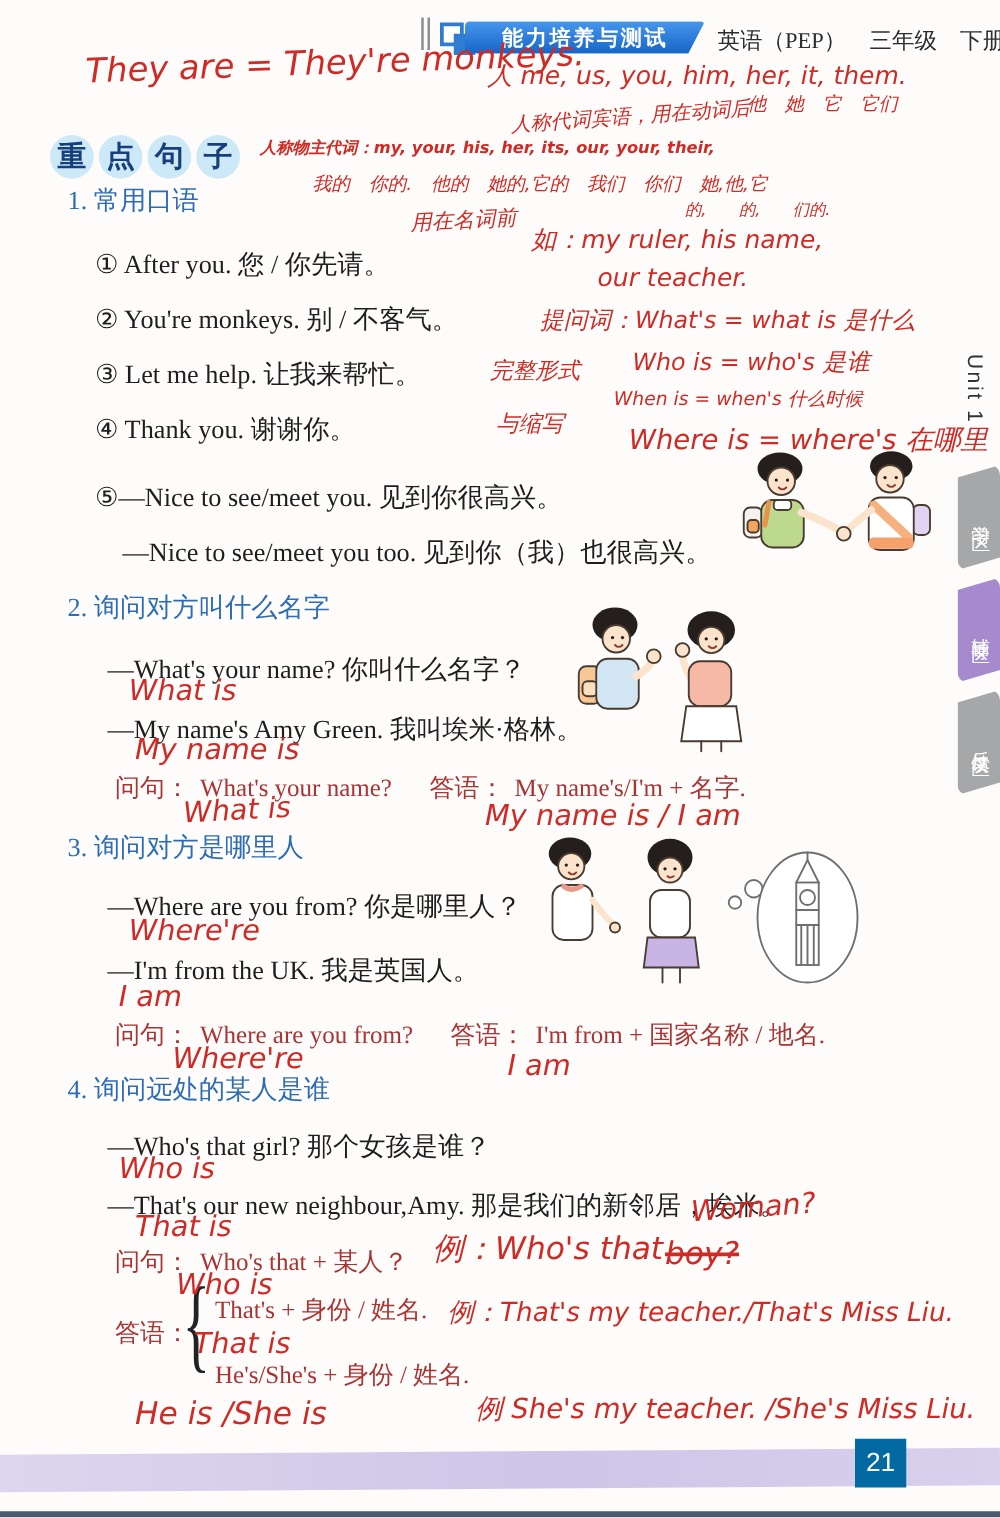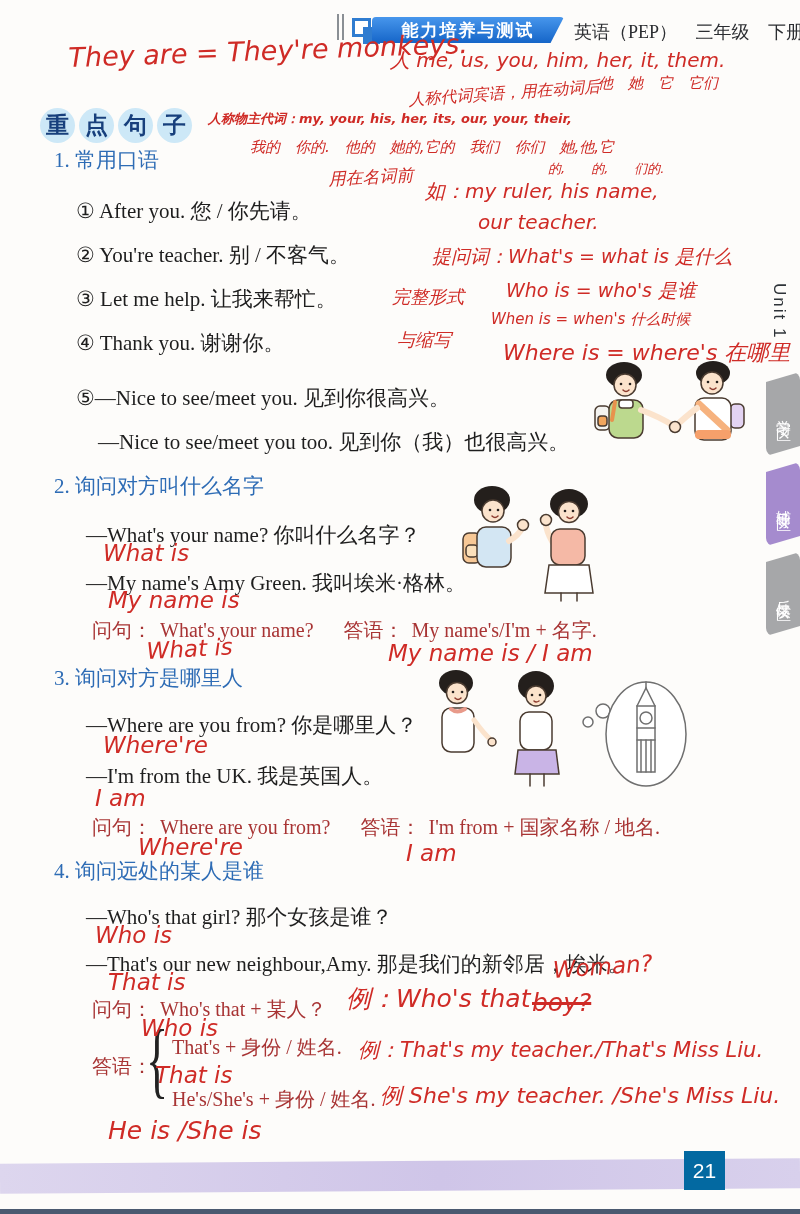--- a/index.html
+++ b/index.html
@@ -69,21 +69,21 @@
 
   <div class="title-badge" style="left:40px;top:108px;">
     <span class="tc">重</span>
     <span class="tc">点</span>
     <span class="tc">句</span>
     <span class="tc">子</span>
   </div>
 
   <div class="blue-h" style="left:54px;top:146px;">1. 常用口语</div>
   <div class="print" style="left:76px;top:197px;">① After you. 您 / 你先请。</div>
-  <div class="print" style="left:76px;top:241px;">② You're teacher. 别 / 不客气。</div>
+  <div class="print" style="left:76px;top:241px;">② You're monkeys. 别 / 不客气。</div>
   <div class="print" style="left:76px;top:285px;">③ Let me help. 让我来帮忙。</div>
   <div class="print" style="left:76px;top:329px;">④ Thank you. 谢谢你。</div>
   <div class="print" style="left:76px;top:384px;">⑤—Nice to see/meet you. 见到你很高兴。</div>
   <div class="print" style="left:98px;top:428px;">—Nice to see/meet you too. 见到你（我）也很高兴。</div>
 
   <div class="blue-h" style="left:54px;top:472px;">2. 询问对方叫什么名字</div>
   <div class="print" style="left:86px;top:521px;">—What's your name? 你叫什么名字？</div>
   <div class="print" style="left:86px;top:569px;">—My name's Amy Green. 我叫埃米·格林。</div>
   <div class="qa" style="left:92px;top:617px;">
     <span>问句：</span><span class="sgap">What's your name?</span><span class="qgap">答语：</span><span class="sgap">My name's/I'm + 名字.</span>
@@ -133,21 +133,21 @@
   <div class="hw" style="left:406px;top:841px;font-size:23px;">I am</div>
   <div class="hw" style="left:95px;top:923px;font-size:23px;">Who is</div>
   <div class="hw" style="left:108px;top:970px;font-size:23px;">That is</div>
   <div class="hw" style="left:141px;top:1016px;font-size:23px;">Who is</div>
   <div class="hw" style="left:155px;top:1063px;font-size:23px;">That is</div>
   <div class="hw" style="left:108px;top:1118px;font-size:25px;">He is /She is</div>
   <div class="hw" style="left:346px;top:986px;font-size:25px;">例：Who's that</div>
   <div class="hw strike" style="left:532px;top:990px;font-size:25px;">boy?</div>
   <div class="hw" style="left:552px;top:958px;font-size:23px;transform:rotate(-4deg);">Woman?</div>
   <div class="hw" style="left:358px;top:1039px;font-size:21px;">例：That's my teacher./That's Miss Liu.</div>
-  <div class="hw" style="left:380px;top:1084px;font-size:22px;">例 She's my teacher. /She's Miss Liu.</div>
+  <div class="hw" style="left:380px;top:1116px;font-size:22px;">例 She's my teacher. /She's Miss Liu.</div>
 
   <div class="illus" style="left:585px;top:360px;width:190px;height:105px;">
     <svg width="190" height="105" viewBox="0 0 190 105">
       <g stroke="#4a3b30" stroke-width="1.5" fill="none" stroke-linecap="round">
         <rect x="10" y="46" width="15" height="24" rx="5" fill="#f4f3f0"></rect>
         <rect x="13" y="56" width="9" height="10" rx="3" fill="#f2a65e"></rect>
         <rect x="24" y="40" width="34" height="38" rx="9" fill="#bcd98e"></rect>
         <rect x="34" y="40" width="14" height="8" rx="3" fill="#ffffff"></rect>
         <line x1="30" y1="42" x2="27" y2="60" stroke="#e8924d" stroke-width="4"></line>
         <path d="M56 50 Q75 57 89 66" stroke="#fbe3cc" stroke-width="6"></path>

